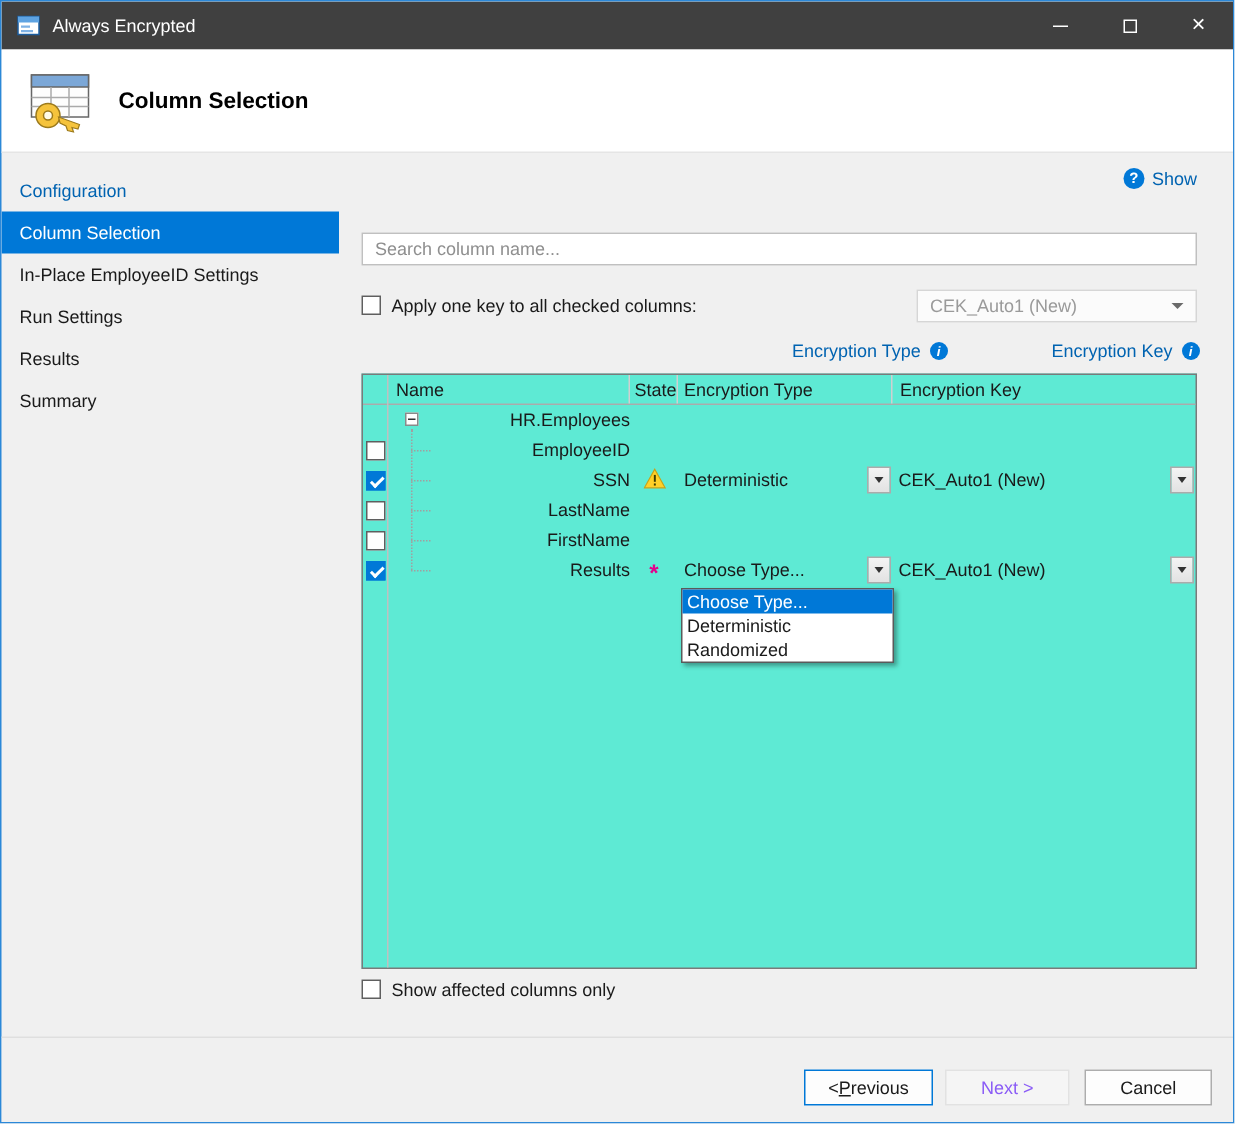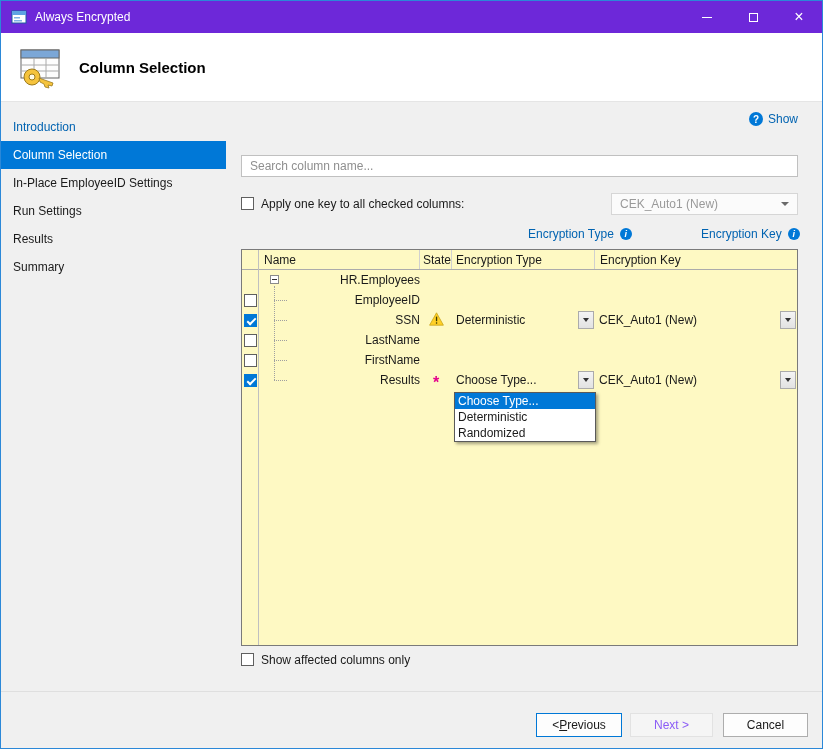--- a/index.html
+++ b/index.html
@@ -3,21 +3,21 @@
 <meta charset="utf-8">
 <style>
   * { margin:0; padding:0; box-sizing:border-box; }
   html,body { width:823px; height:749px; }
   body { font-family:"Liberation Sans", sans-serif; font-size:12px; color:#1a1a1a; background:#fff; }
 
   .window { position:relative; width:823px; height:749px; background:#f0f0f0;
             border:1px solid #2b88d8; overflow:hidden; }
 
   
-  .titlebar { position:absolute; left:0; top:0; width:100%; height:32px; background:#6d28d9;
+  .titlebar { position:absolute; left:0; top:0; width:100%; height:32px; background:#404040;
               display:flex; align-items:center; padding-left:10px; color:#fff; }
   .app-icon { width:16px; height:16px; margin-right:8px; flex:0 0 auto; }
   .window-title { font-size:12px; }
   .win-controls { position:absolute; right:0; top:0; height:32px; display:flex; }
   .win-btn { width:46px; height:32px; display:flex; align-items:center; justify-content:center; }
   .glyph-min { width:10px; height:1px; background:#fff; }
   .glyph-max { width:9px; height:9px; border:1px solid #fff; }
   .glyph-close { color:#fff; font-size:16px; line-height:1; }
 
   
@@ -63,21 +63,21 @@
   .apply-dropdown .caret { margin-left:auto; }
   .caret { width:0; height:0; border-left:4px solid transparent; border-right:4px solid transparent;
            border-top:4px solid #6a6a6a; }
 
   .col-link-group { position:absolute; top:125px; display:flex; align-items:center; gap:6px; }
   .col-link-group .link-text { color:#0063b1; }
   .g-enc-type { left:302px; }
   .g-enc-key  { left:475px; }
 
   
-  .grid { position:absolute; left:15px; top:147px; width:557px; height:397px; background:#fef9c3;
+  .grid { position:absolute; left:15px; top:147px; width:557px; height:397px; background:#5eead4;
           border:1px solid #7a7a7a; }
   .gutter-line { position:absolute; left:16px; top:0; bottom:0; width:1px; background:#c0c0c0; }
   .grid-header { display:flex; height:20px; border-bottom:1px solid #ababab; align-items:center; }
   .hcell { height:100%; display:flex; align-items:center; border-right:1px solid #d0d0d0; }
   .hcell.gutter { width:16px; border-right:none; }
   .hcell.name  { width:162px; padding-left:6px; }
   .hcell.state { width:32px; padding-left:3px; }
   .hcell.etype { width:143px; padding-left:4px; }
   .hcell.ekey  { flex:1; padding-left:5px; border-right:none; }
 
@@ -165,21 +165,21 @@
         <line x1="4" y1="26" x2="42" y2="26" stroke="#aaa"></line>
         <circle cx="15" cy="32" r="8" fill="#f5c33c" stroke="#9c7a1c"></circle>
         <circle cx="15" cy="32" r="3" fill="#fffbe8" stroke="#9c7a1c"></circle>
         <path d="M22 33 L36 38 L35 41 L31 40 L32 43 L28 42 L27 39 L23 37 Z" fill="#f5c33c" stroke="#9c7a1c" stroke-width="0.8"></path>
       </svg>
     </span>
     <span class="page-title">Column Selection</span>
   </div>
 
   <div class="sidebar">
-    <div class="side-item link">Introduction</div>
+    <div class="side-item link">Configuration</div>
     <div class="side-item selected">Column Selection</div>
     <div class="side-item">In-Place EmployeeID Settings</div>
     <div class="side-item">Run Settings</div>
     <div class="side-item">Results</div>
     <div class="side-item">Summary</div>
   </div>
 
   <div class="content">
 
     <div class="help-link">

